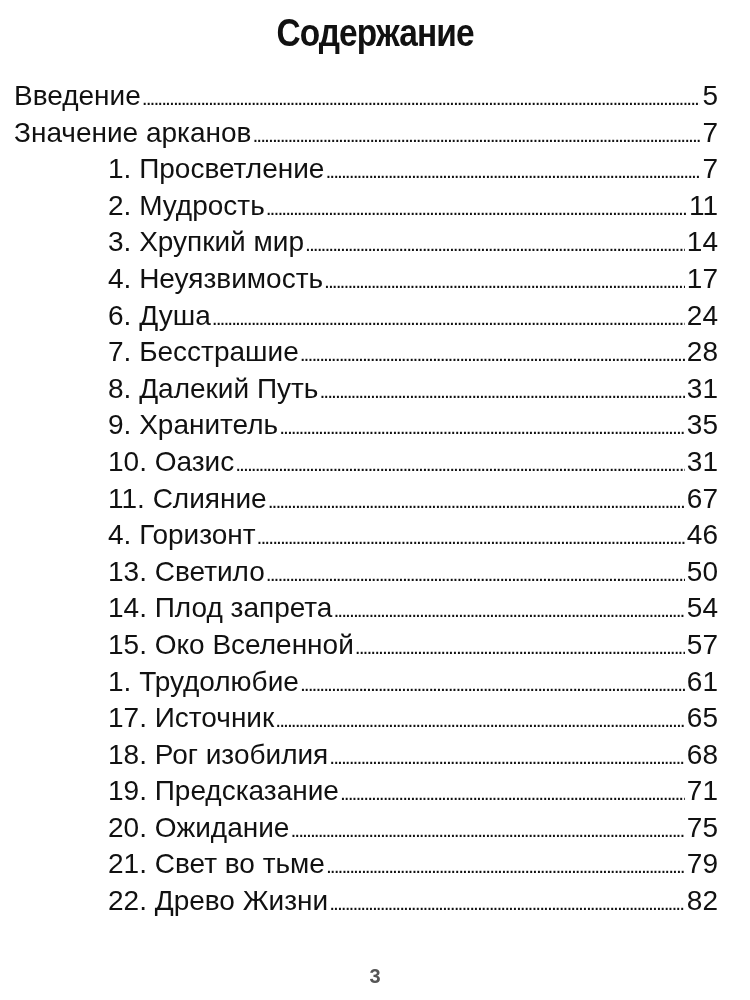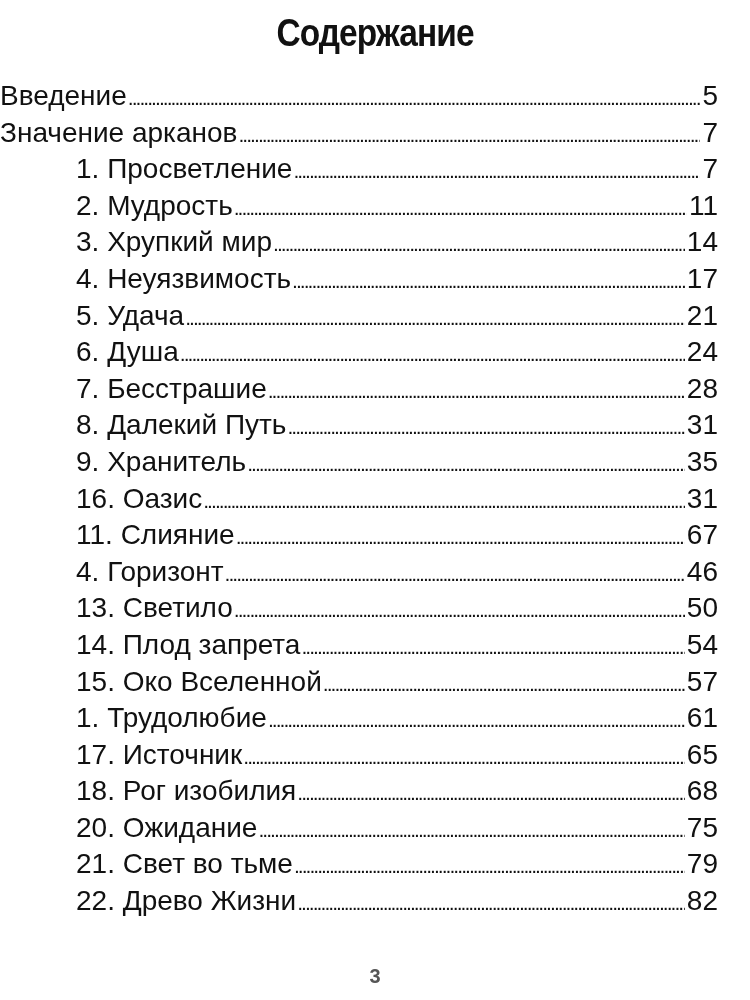--- a/index.html
+++ b/index.html
@@ -1,21 +1,21 @@
 <!DOCTYPE html>
 <html><head>
 <meta charset="utf-8">
 <style>
   html, body { margin:0; padding:0; background:#ffffff; }
   body { width:750px; height:1000px; position:relative; overflow:hidden; color:#111; font-family:"Liberation Sans", sans-serif; }
   .title { position:absolute; top:12px; left:0; width:750px; text-align:center; font-size:38px; font-weight:bold; letter-spacing:-1px; transform:scaleX(0.88); }
   .toc { position:absolute; top:78px; left:0; width:750px; }
   .row { display:flex; align-items:baseline; height:36.6px; line-height:36.6px; font-size:28px; padding-right:32px; box-sizing:border-box; }
-  .row.l1 { }
-  .row.l2 { padding-left:76px; }
+  .row.l1 { padding-left:14px; }
+  .row.l2 { padding-left:108px; }
   .label { white-space:nowrap; }
   .leader { flex:1; overflow:hidden; white-space:nowrap; margin:0 2px; letter-spacing:0px; font-size:14px; font-weight:bold; }
   .leader::before { content:"................................................................................................................................................................................................................."; }
   .page { white-space:nowrap; text-align:right; }
   .footer-num { position:absolute; top:965px; left:0; width:750px; text-align:center; font-size:20px; font-weight:bold; color:#555; }
 </style>
 </head>
 <body>
 
 <div class="title">Содержание</div>
@@ -45,46 +45,41 @@
       <span class="label">3. Хрупкий мир</span>
       <span class="leader"></span>
       <span class="page">14</span>
     </div>
     <div class="row l2">
       <span class="label">4. Неуязвимость</span>
       <span class="leader"></span>
       <span class="page">17</span>
     </div>
     <div class="row l2">
-      <span class="label">5. Удача</span>
-      <span class="leader"></span>
-      <span class="page">21</span>
-    </div>
-    <div class="row l2">
       <span class="label">6. Душа</span>
       <span class="leader"></span>
       <span class="page">24</span>
     </div>
     <div class="row l2">
       <span class="label">7. Бесстрашие</span>
       <span class="leader"></span>
       <span class="page">28</span>
     </div>
     <div class="row l2">
       <span class="label">8. Далекий Путь</span>
       <span class="leader"></span>
       <span class="page">31</span>
     </div>
     <div class="row l2">
       <span class="label">9. Хранитель</span>
       <span class="leader"></span>
       <span class="page">35</span>
     </div>
     <div class="row l2">
-      <span class="label">16. Оазис</span>
+      <span class="label">10. Оазис</span>
       <span class="leader"></span>
       <span class="page">31</span>
     </div>
     <div class="row l2">
       <span class="label">11. Слияние</span>
       <span class="leader"></span>
       <span class="page">67</span>
     </div>
     <div class="row l2">
       <span class="label">4. Горизонт</span>
@@ -115,20 +110,25 @@
       <span class="label">17. Источник</span>
       <span class="leader"></span>
       <span class="page">65</span>
     </div>
     <div class="row l2">
       <span class="label">18. Рог изобилия</span>
       <span class="leader"></span>
       <span class="page">68</span>
     </div>
     <div class="row l2">
+      <span class="label">19. Предсказание</span>
+      <span class="leader"></span>
+      <span class="page">71</span>
+    </div>
+    <div class="row l2">
       <span class="label">20. Ожидание</span>
       <span class="leader"></span>
       <span class="page">75</span>
     </div>
     <div class="row l2">
       <span class="label">21. Свет во тьме</span>
       <span class="leader"></span>
       <span class="page">79</span>
     </div>
     <div class="row l2">

